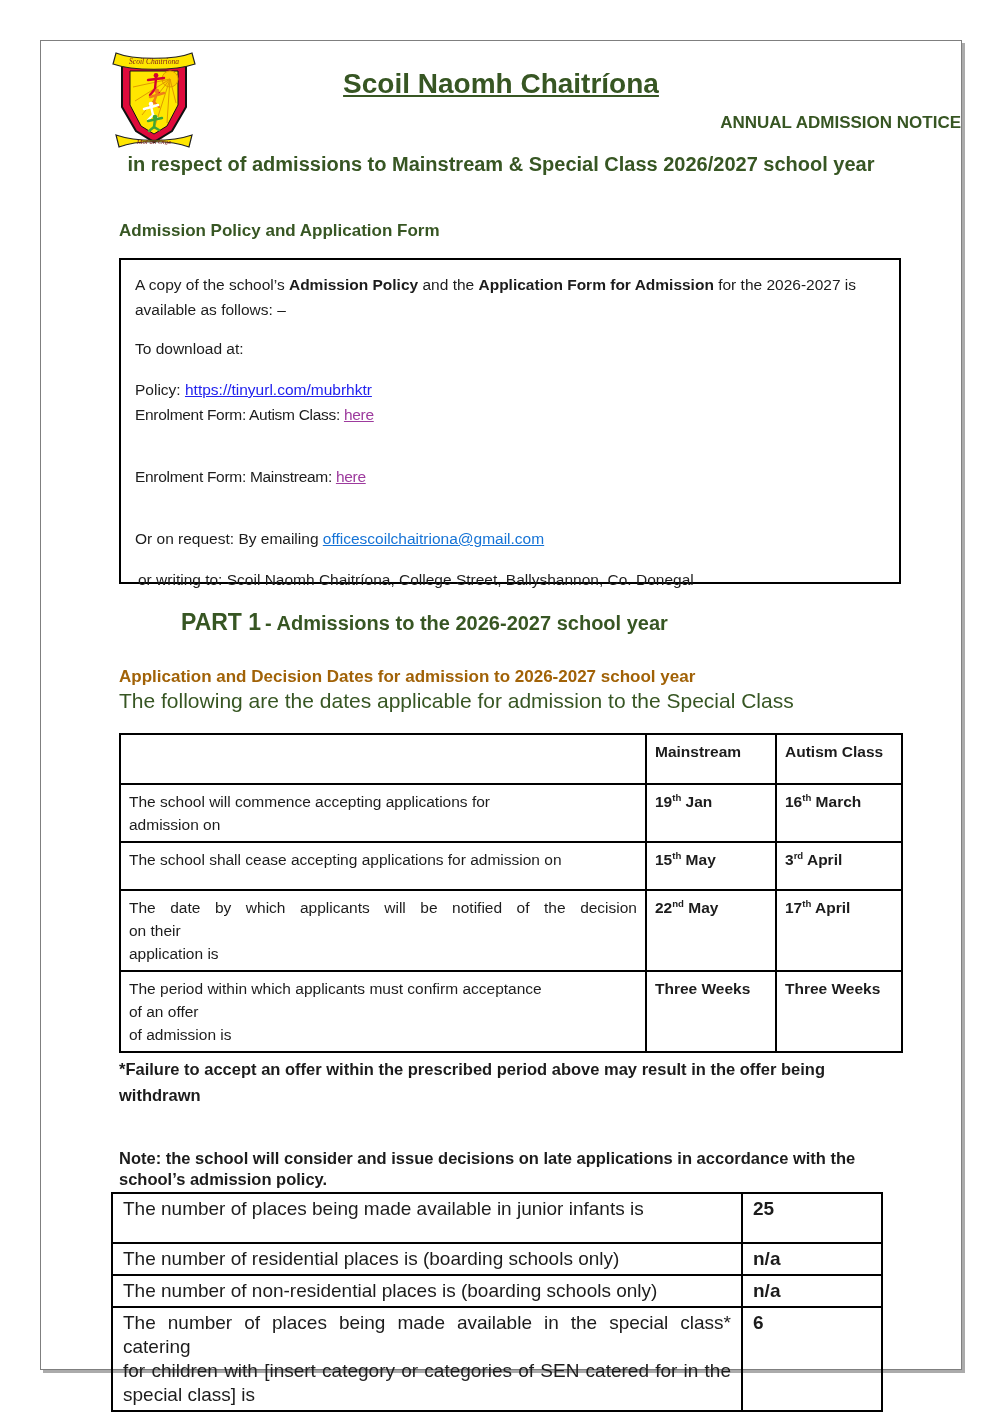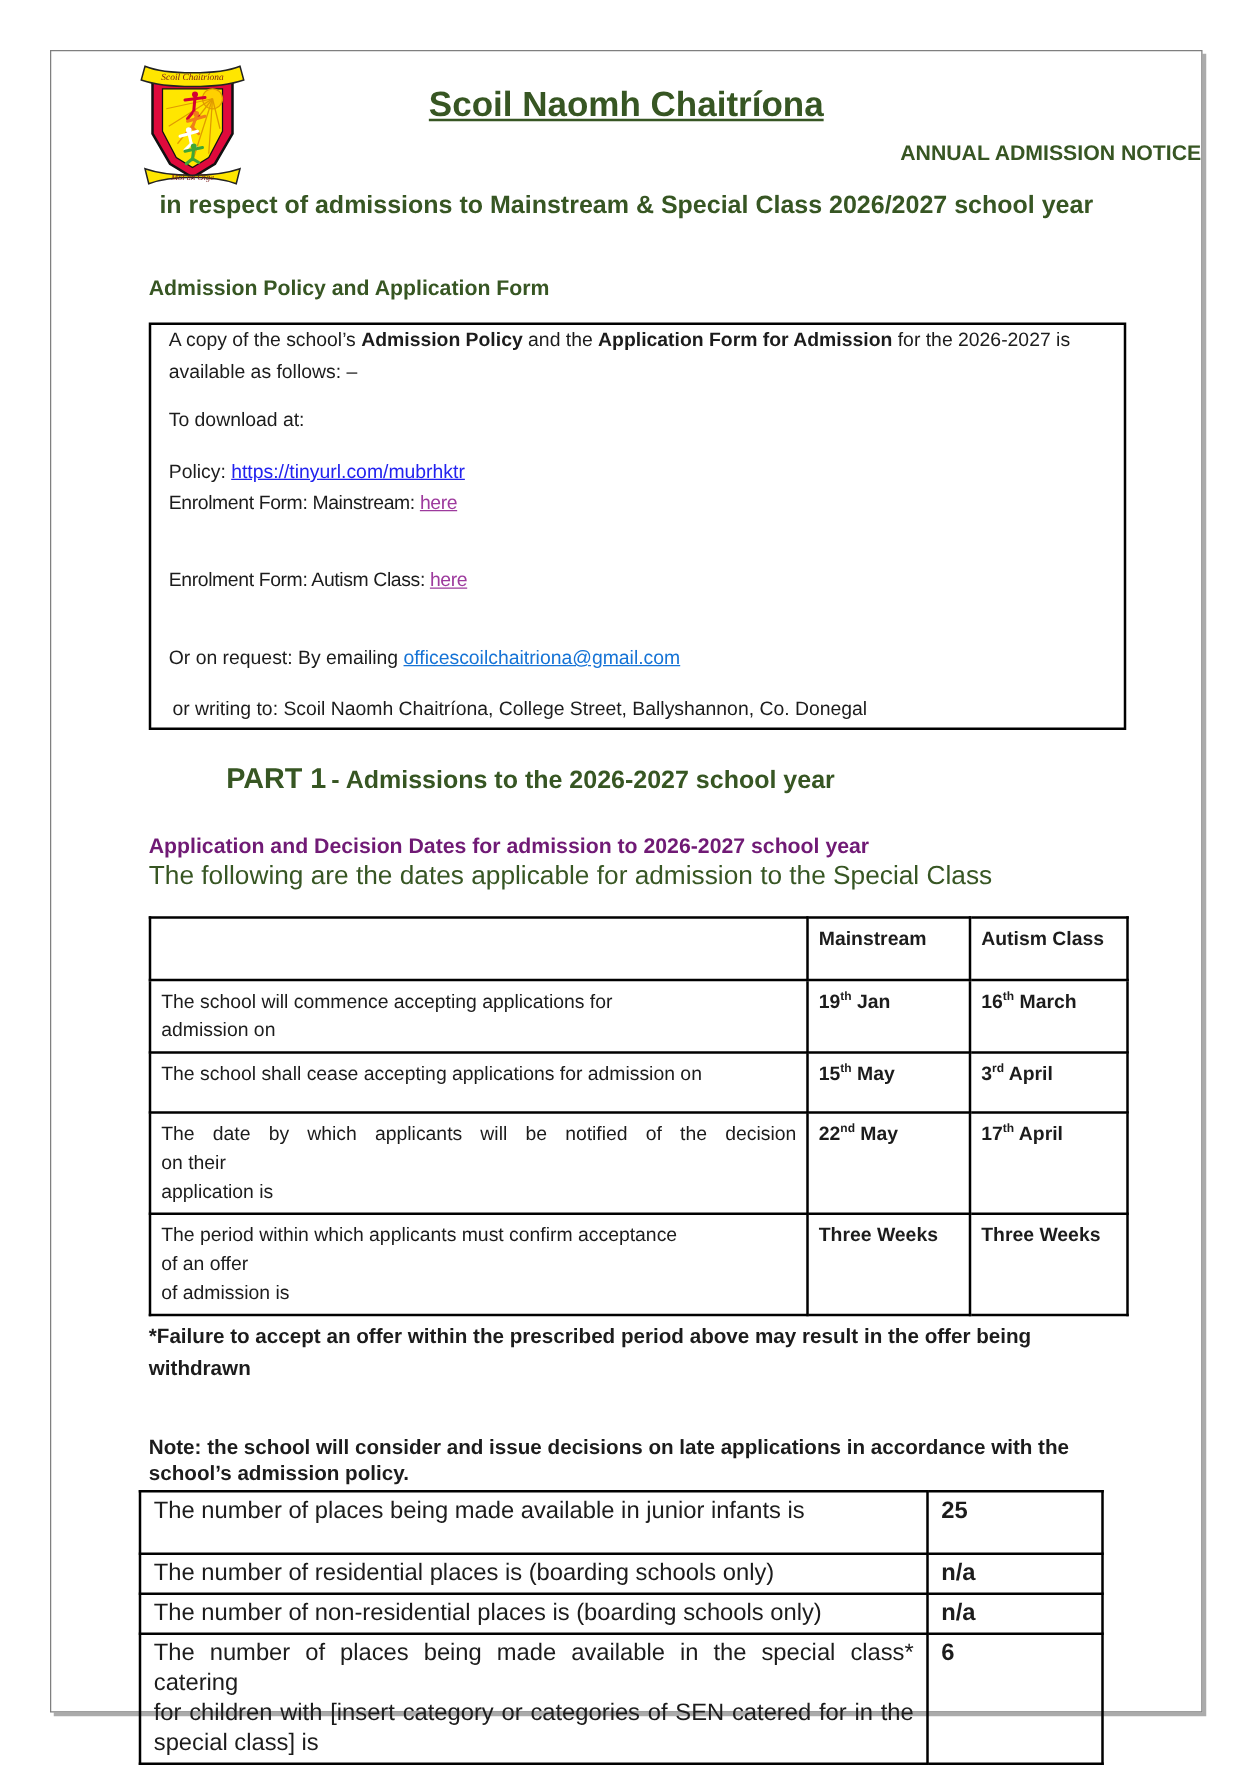--- a/index.html
+++ b/index.html
@@ -29,39 +29,39 @@
     margin:14px auto 0 auto; width:790px; text-align:center;
     font-size:20px; font-weight:bold; color:#375623; line-height:28px;
   }
 
   .content { margin-left:78px; margin-right:60px; }
 
   .sec-heading {
     margin-top:42px; font-size:17px; font-weight:bold; color:#375623; line-height:22px;
   }
   .info-box {
-    margin-top:16px; border:2px solid #000; padding:0 14px 14px 14px;
+    margin-top:16px; border:2px solid #000; padding:12px 14px 14px 14px;
     font-size:15.5px; line-height:25px; height:326px;
   }
   .info-box .para { margin-bottom:14px; }
   .info-box .gap-s { margin-bottom:16px; }
   .info-box .gap-m { }
   .info-box .gap-l { margin-bottom:37px; }
   .b { font-weight:bold; }
   .cond { letter-spacing:-0.3px; }
   a { text-decoration:underline; }
   .link-blue { color:#2222ee; }
   .link-email { color:#1573d6; }
   .link-visited { color:#9d3a9d; }
 
   .part1 { margin-top:25px; margin-left:62px; color:#375623; }
   .part1 .big { font-size:23px; font-weight:bold; }
   .part1 .rest { font-size:20px; font-weight:bold; margin-left:4px; }
 
-  .dates-heading { margin-top:30px; font-size:17px; font-weight:bold; color:#701a75; line-height:22px; }
+  .dates-heading { margin-top:30px; font-size:17px; font-weight:bold; color:#a16207; line-height:22px; }
   .dates-sub { margin-top:2px; font-size:21px; color:#375623; line-height:21px; }
 
   table { border-collapse:collapse; }
   .tbl1 { margin-top:22px; width:782px; table-layout:fixed; }
   .tbl1 td { border:2px solid #000; vertical-align:top; padding:5px 8px; font-size:15.5px; line-height:23px; }
   .tbl1 .c-label { width:526px; }
   .tbl1 .c-m { width:130px; }
   .tbl1 .c-a { width:126px; }
   .tbl1 .hd { font-weight:bold; }
   .tbl1 .val { font-weight:bold; }
@@ -144,23 +144,23 @@
 
     <div class="sec-heading">Admission Policy and Application Form</div>
 
     <div class="info-box">
       <div class="para"><span>A copy of the school’s </span><span class="b">Admission Policy</span><span> and the </span><span class="b">Application Form for Admission</span><span> for the 2026-2027 is available as follows: –</span></div>
 
       <div class="gap-s">To download at:</div>
 
       <div class="gap-m"><span>Policy: </span><a href="#" class="link-blue">https://tinyurl.com/mubrhktr</a></div>
 
+      <div class="gap-l cond"><span>Enrolment Form: Autism Class: </span><a href="#" class="link-visited">here</a></div>
+
       <div class="gap-l cond"><span>Enrolment Form: Mainstream: </span><a href="#" class="link-visited">here</a></div>
-
-      <div class="gap-l cond"><span>Enrolment Form: Autism Class: </span><a href="#" class="link-visited">here</a></div>
 
       <div class="gap-s"><span>Or on request: By emailing </span><a href="#" class="link-email">officescoilchaitriona@gmail.com</a></div>
 
       <div style="padding-left:3px;">or writing to: Scoil Naomh Chaitríona, College Street, Ballyshannon, Co. Donegal</div>
     </div>
 
     <div class="part1"><span class="big">PART 1</span><span class="rest">- Admissions to the 2026-2027 school year</span></div>
 
     <div class="dates-heading">Application and Decision Dates for admission to 2026-2027 school year</div>
     <div class="dates-sub">The following are the dates applicable for admission to the Special Class</div>

